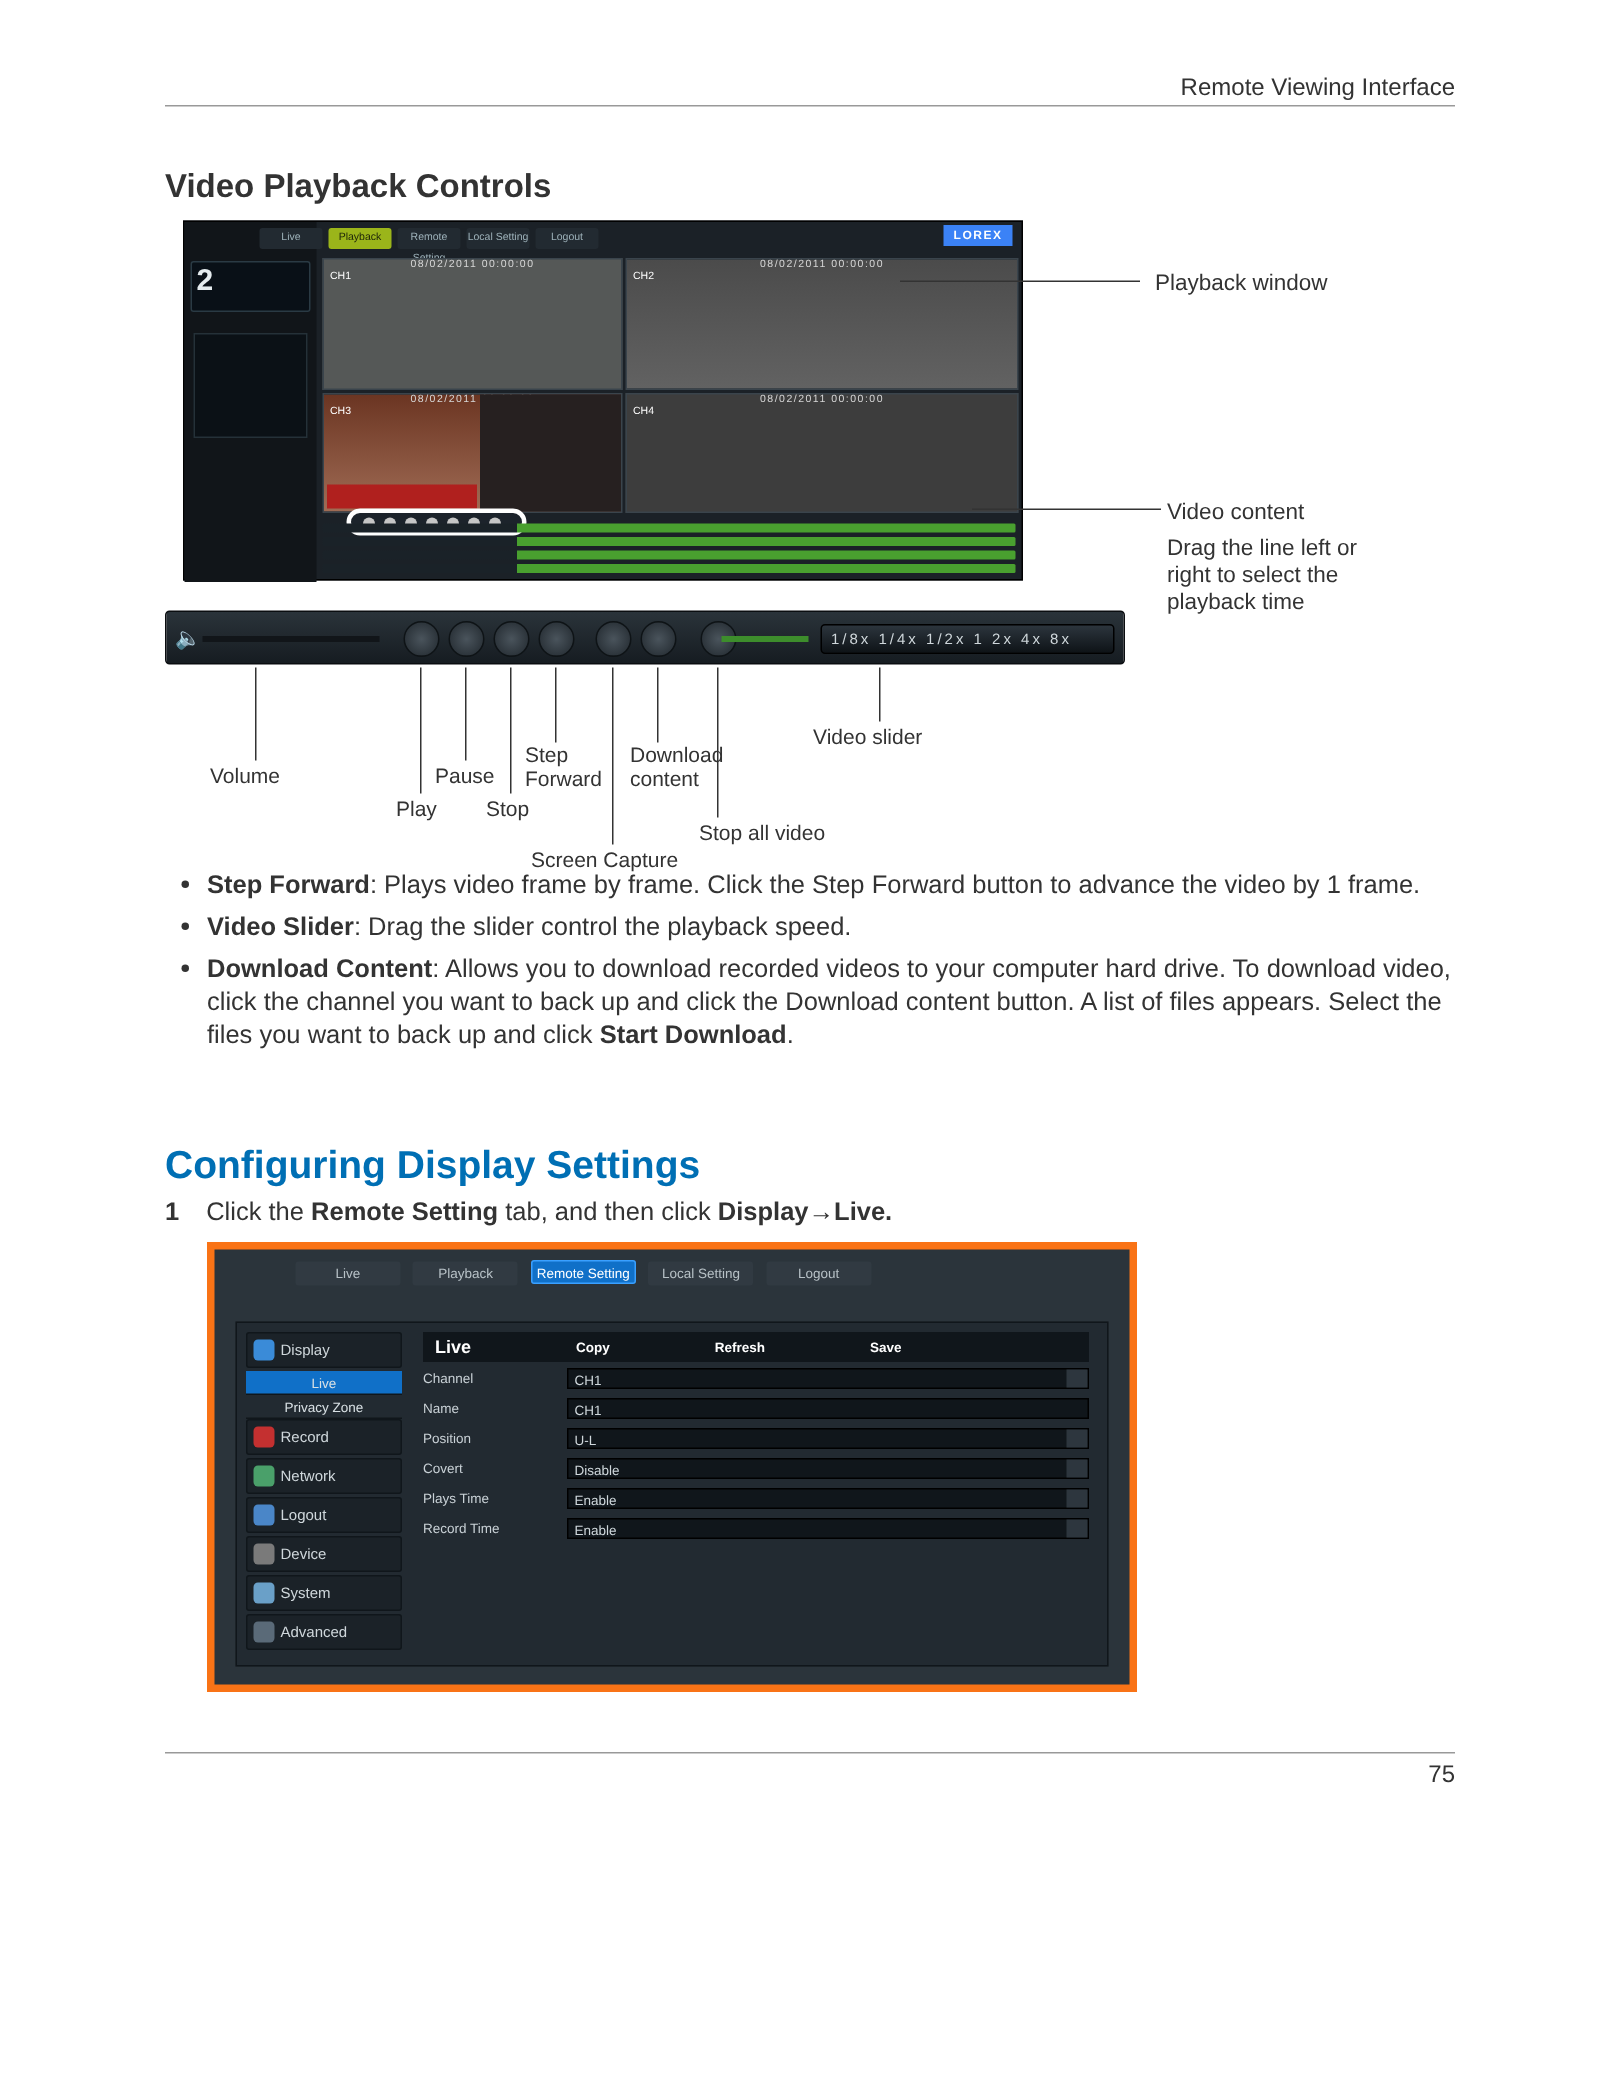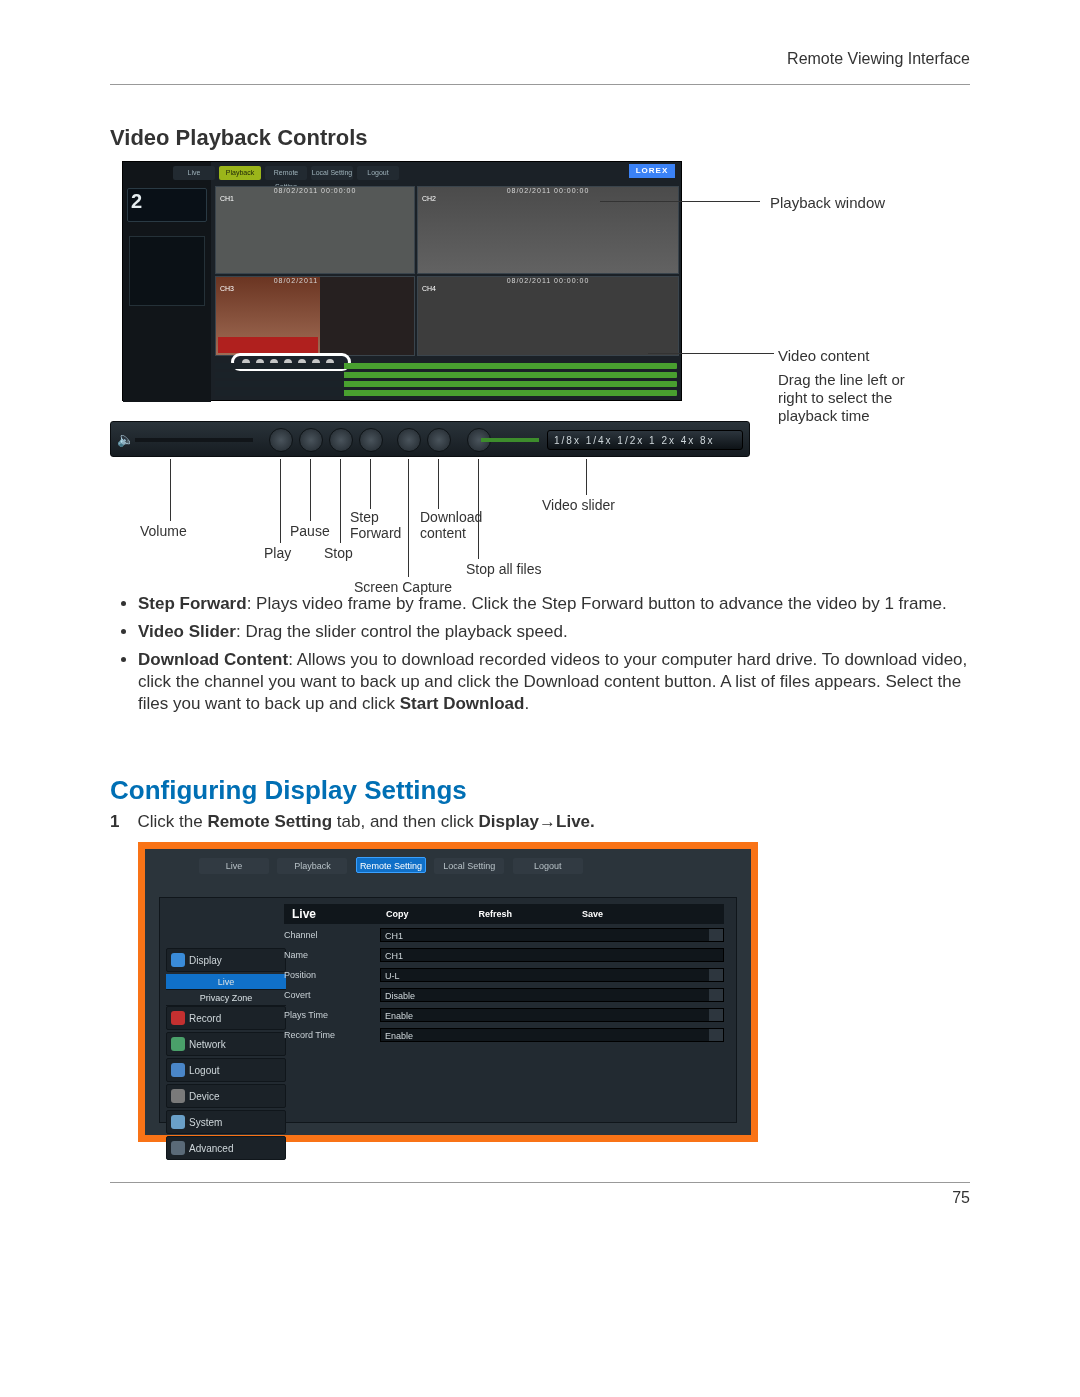--- a/index.html
+++ b/index.html
@@ -14,21 +14,21 @@
     min-height: 1397px;
     margin: 0 auto;
     padding: 50px 110px 40px 110px;
     position: relative;
   }
   .running-head {
     text-align: right;
     font-size: 16px;
     color: #333;
     border-bottom: 1px solid #999;
-    padding-bottom: 16px;
+    padding-bottom: 2px;
     margin-bottom: 40px;
   }
   .h2 {
     font-size: 22px;
     font-weight: bold;
     margin: 10px 0 10px 0;
   }
   .h1-blue {
     font-size: 26px;
     font-weight: bold;
@@ -169,30 +169,30 @@
 
   
   ul.explain{ margin:4px 0 0 28px; padding:0; font-size:17px; line-height:22px; }
   ul.explain li{ margin-bottom:6px; }
   ul.explain b{ font-weight:bold; }
 
   
   .diagram2{
     width:620px; height:300px; margin:6px 0 0 28px;
     background:#2b343b; position:relative;
-    border:7px solid #f97316;
+    border:5px solid #f97316;
   }
   .d2-tabs{ position:absolute; left:54px; top:6px; }
   .d2-tab{ display:inline-block; width:70px; height:16px; margin-right:4px;
            font-size:9px; color:#b7c1c6; text-align:center; line-height:16px;
            background:#313a42; border-radius:2px; }
   .d2-tab.active{ background:#1070c8; color:#fff; border:1px solid #3aa0ff; }
   .d2-body{ position:absolute; left:14px; right:14px; top:48px; bottom:12px;
             background:#222a31; border:1px solid #10161b; }
-  .d2-nav{ position:absolute; left:6px; top:6px; width:120px;margin-top:44px; }
+  .d2-nav{ position:absolute; left:6px; top:6px; width:104px; }
   .d2-nav .item{
     height:24px; margin-bottom:2px; background:#1b2228;
     border:1px solid #10161b; font-size:10px; color:#cfd7db;
     display:flex; align-items:center; padding-left:22px; position:relative;
     border-radius:2px;
   }
   .d2-nav .ico{ position:absolute; left:4px; top:4px; width:14px; height:14px;
                 border-radius:3px; background:#3a8bd8;}
   .d2-nav .sub{ height:16px; font-size:9px; color:#d8e0e4;
                 text-align:center; line-height:16px;
@@ -311,21 +311,21 @@
     <div class="v-line" style="left:368px; top:298px; height:100px"></div>
     <div class="v-line" style="left:476px; top:298px; height:36px"></div>
 
     <div class="cap" style="left:30px;  top:362px">Volume</div>
     <div class="cap" style="left:154px; top:384px">Play</div>
     <div class="cap" style="left:180px; top:362px">Pause</div>
     <div class="cap" style="left:214px; top:384px">Stop</div>
     <div class="cap" style="left:240px; top:348px; width:60px">Step Forward</div>
     <div class="cap" style="left:244px; top:418px">Screen Capture</div>
     <div class="cap" style="left:310px; top:348px; width:80px">Download content</div>
-    <div class="cap" style="left:356px; top:400px">Stop all files</div>
+    <div class="cap" style="left:356px; top:400px">Stop all video</div>
     <div class="cap" style="left:432px; top:336px">Video slider</div>
   </div>
 
   <ul class="explain">
     <li>
       <b>Step Forward</b><span>: Plays video frame by frame. Click the Step Forward button to advance the video by 1 frame.</span>
     </li>
     <li>
       <b>Video Slider</b><span>: Drag the slider control the playback speed.</span>
     </li>

